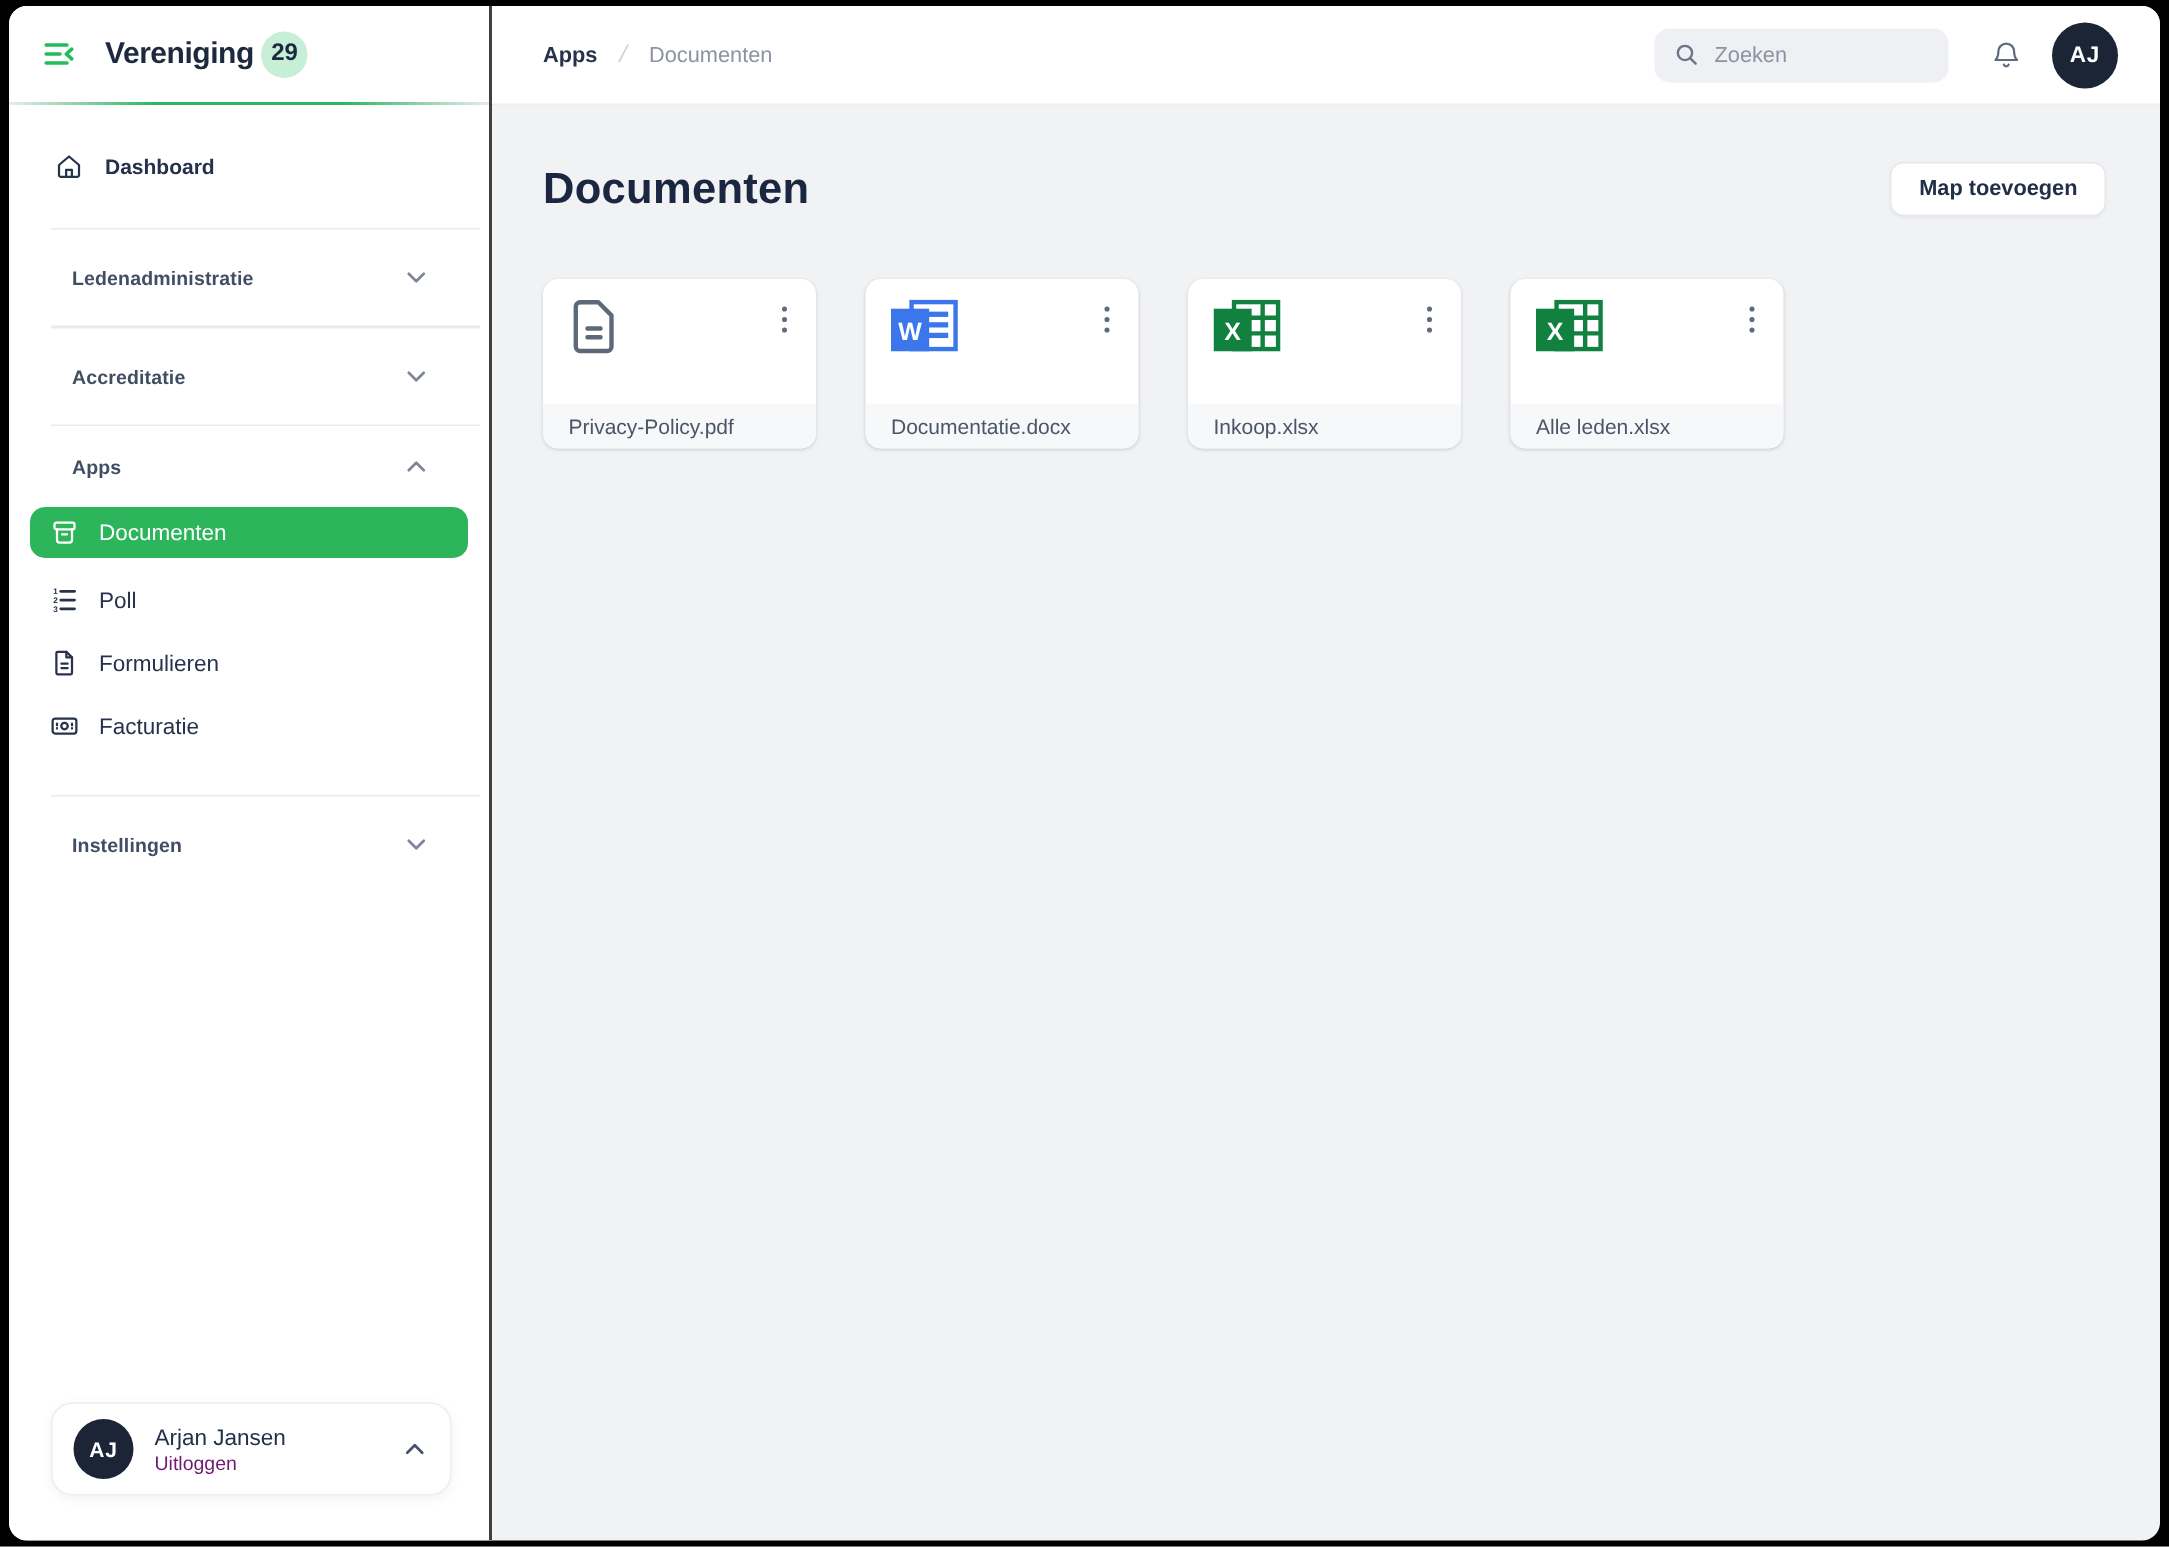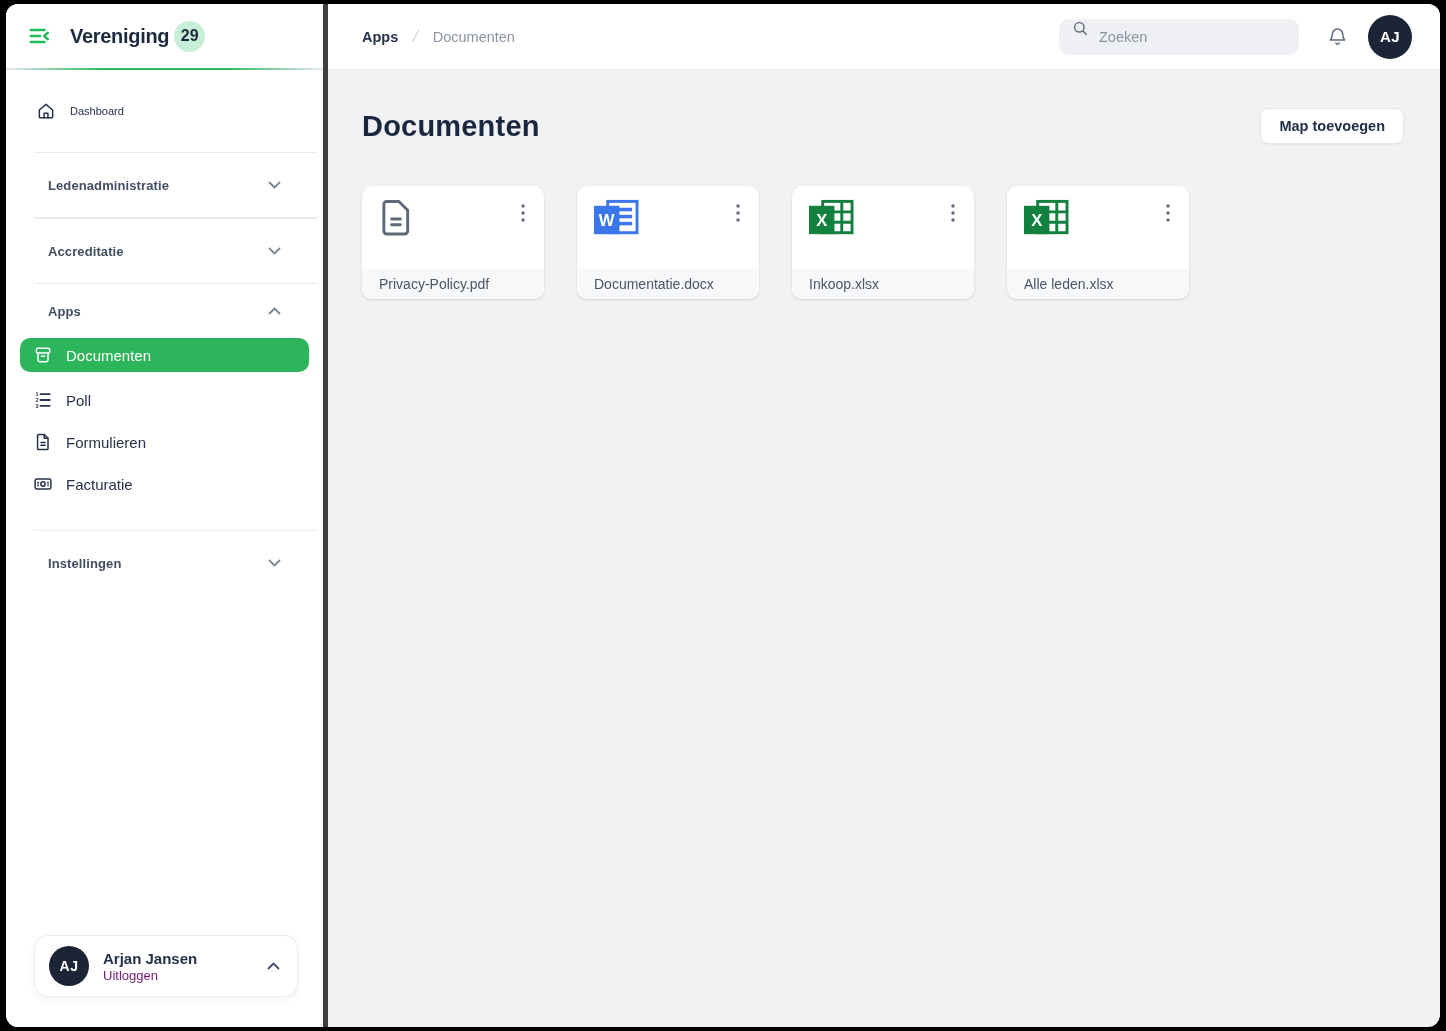--- a/index.html
+++ b/index.html
@@ -1,52 +1,52 @@
 <!DOCTYPE html>
 <html><head>
 <meta charset="utf-8">
 <style>
   * { margin:0; padding:0; box-sizing:border-box; }
   html,body { width:100%; height:100%; }
   body { background:#000; font-family:"Liberation Sans", sans-serif; }
   .window { position:absolute; inset:4px 6px; background:#f1f2f4; border-radius:12px; overflow:hidden; display:flex; }
 
   
-  .sidebar { width:322px; flex-shrink:0; background:#fff; border-right:5px solid #404040; display:flex; flex-direction:column; }
+  .sidebar { width:322px; flex-shrink:0; background:#fff; border-right:2px solid #404040; display:flex; flex-direction:column; }
   .logo-bar { height:64px; display:flex; align-items:center; padding:0 20px; flex-shrink:0; }
   .collapse-btn { background:none; border:none; cursor:pointer; display:flex; padding:2px; }
   .brand { display:flex; align-items:center; margin-left:16px; gap:5px; }
   .brand-name { font-size:20px; font-weight:800; color:#1d2a3e; letter-spacing:-0.3px; }
   .brand-badge { width:31px; height:31px; border-radius:50%; background:#c7eed6; color:#1d2a3e; font-size:16px; font-weight:800; display:flex; align-items:center; justify-content:center; }
   .green-line { height:2px; background:linear-gradient(90deg,#e8eaec,#2bb863 30%,#2bb863 70%,#e8eaec); flex-shrink:0; }
   .nav { flex:1; padding-top:22px; display:flex; flex-direction:column; overflow:hidden; }
-  .nav-row { margin:0 14px; padding:9px 16px; display:flex; align-items:center; gap:14px; font-size:11px; font-weight:400; color:#25314a; cursor:pointer; border-radius:10px; }
+  .nav-row { margin:0 14px; padding:9px 16px; display:flex; align-items:center; gap:14px; font-size:14px; font-weight:700; color:#25314a; cursor:pointer; border-radius:10px; }
   .divider { height:1px; background:#e9ebee; margin:0 6px 0 28px; flex-shrink:0; }
   .divider.d1 { margin-top:22px; }
   .section-row { height:64px; display:flex; align-items:center; justify-content:space-between; padding:0 42px; cursor:pointer; flex-shrink:0; }
   .section-label { font-size:13px; font-weight:700; color:#414d63; letter-spacing:.1px; }
   .section-row.apps-header { height:54px; }
   .app-item { height:40px; margin:0 14px 2px; padding:0 13px; display:flex; align-items:center; gap:13px; font-size:15px; font-weight:500; color:#26324b; border-radius:10px; cursor:pointer; }
   .app-item.active { height:34px; background:#2cb55b; color:#fff; margin-bottom:8px; }
   .divider.d2 { margin-top:24px; }
   .user-card { margin:auto 25px 30px 28px; height:62px; border:1px solid #ebedf0; border-radius:14px; background:#fff; box-shadow:0 2px 8px rgba(16,24,40,.05); display:flex; align-items:center; padding:0 17px 0 14px; gap:14px; cursor:pointer; flex-shrink:0; }
   .user-avatar { width:40px; height:40px; border-radius:50%; background:#1b2536; color:#fff; font-size:14px; font-weight:700; display:flex; align-items:center; justify-content:center; letter-spacing:.5px; flex-shrink:0; }
-  .user-name { font-size:15px; font-weight:700; color:#22304a; line-height:1.3; }
+  .user-name { font-size:15px; font-weight:400; color:#22304a; line-height:1.3; }
   .user-logout { font-size:13px; color:#701a75; cursor:pointer; }
   .user-chevron { margin-left:auto; display:flex; }
 
   
   .main { flex:1; display:flex; flex-direction:column; min-width:0; }
   .topbar { height:66px; background:#fff; border-bottom:1px solid #eceef1; display:flex; align-items:center; padding:0 28px 0 34px; flex-shrink:0; }
   .breadcrumb { display:flex; align-items:center; gap:15px; font-size:14.5px; }
   .crumb-parent { color:#26324b; font-weight:600; cursor:pointer; }
   .crumb-sep { color:#ccd1d9; font-size:16px; transform:skewX(-14deg); }
   .crumb-current { color:#8b93a2; }
   .topbar-right { margin-left:auto; display:flex; align-items:center; }
-  .search-box { width:240px; height:36px; background:#eef0f3; border-radius:10px; display:flex; padding:0 12px; gap:9px; }
+  .search-box { width:196px; height:36px; background:#eef0f3; border-radius:10px; display:flex; align-items:center; padding:0 12px; gap:9px; }
   .search-box input { border:none; outline:none; background:transparent; font-size:14.5px; color:#33405a; width:100%; font-family:"Liberation Sans", sans-serif; }
   .search-box input::placeholder { color:#8a93a3; }
   .bell-btn { background:none; border:none; cursor:pointer; margin:0 20px 0 28px; display:flex; }
   .topbar-avatar { width:44px; height:44px; border-radius:50%; background:#1b2536; color:#fff; font-size:15px; font-weight:700; display:flex; align-items:center; justify-content:center; letter-spacing:.5px; cursor:pointer; }
 
   .content { flex:1; padding:38px 36px 0 34px; }
   .content-header { display:flex; align-items:center; }
   .page-title { font-size:29px; font-weight:700; color:#1b2740; letter-spacing:.2px; }
   .header-buttons { margin-left:auto; display:flex; }
   .btn { height:36px; border-radius:9px; font-size:14.5px; font-weight:600; padding:0 18px; cursor:pointer; font-family:"Liberation Sans", sans-serif; }

